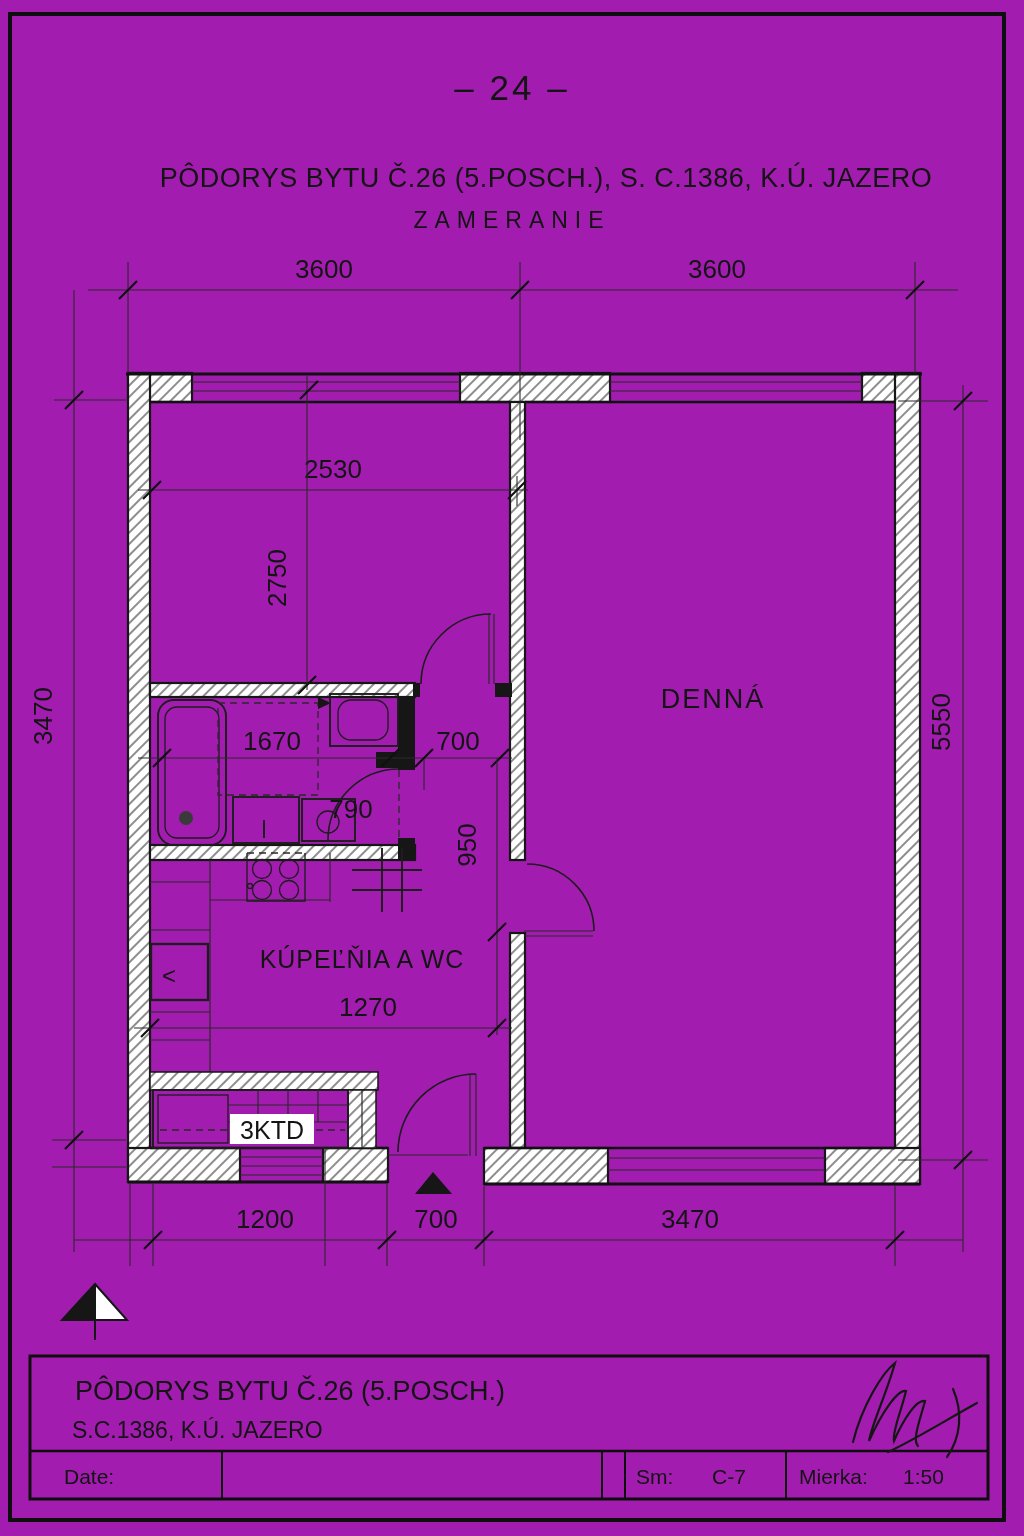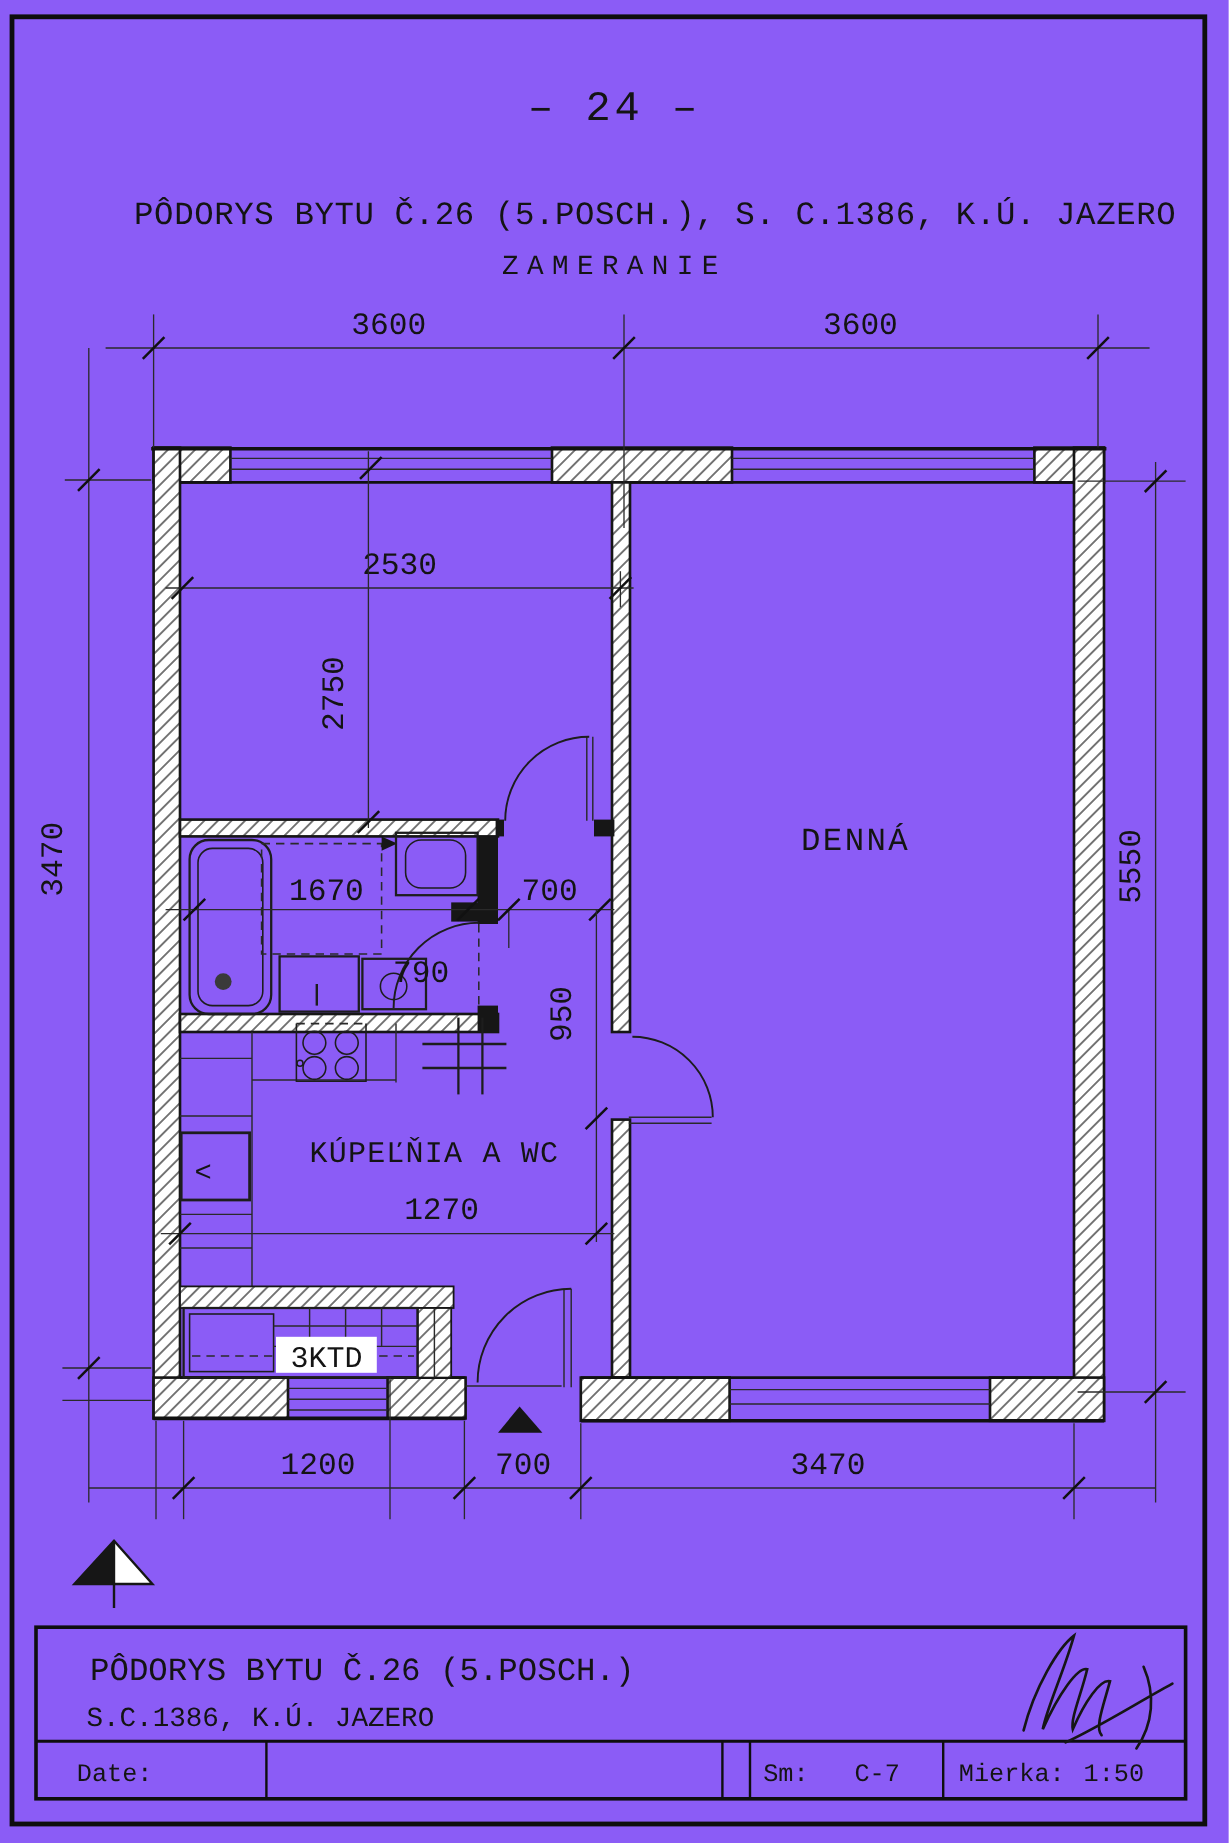--- a/index.html
+++ b/index.html
@@ -1,16 +1,16 @@
 <!DOCTYPE html>
 <html><head>
 <meta charset="utf-8">
 <style>
   html,body{margin:0;padding:0;background:#ffffff;}
-  .sheet{position:relative;width:1024px;height:1536px;background:#8b5cf6;font-family:Liberation Mono, monospace;}
+  .sheet{position:relative;width:1024px;height:1536px;background:#a21caf;font-family:Liberation Sans, sans-serif;}
   svg{display:block;}
   .wall{fill:url(#hatch);stroke:#161616;stroke-width:2.2;}
   .wall2{fill:url(#hatch);stroke:#161616;stroke-width:1.5;}
   .solid{fill:#161616;stroke:none;}
   .face{stroke:#111;stroke-width:3;fill:none;}
   .face2{stroke:#111;stroke-width:2.4;fill:none;}
   .thin{stroke:#2a2a2a;stroke-width:1.2;fill:none;}
   .fx{stroke:#1d1d1d;stroke-width:1.9;fill:none;}
   .fx2{stroke:#1d1d1d;stroke-width:2.3;fill:none;}
   .fxt{stroke:#1d1d1d;stroke-width:1.3;fill:none;}

